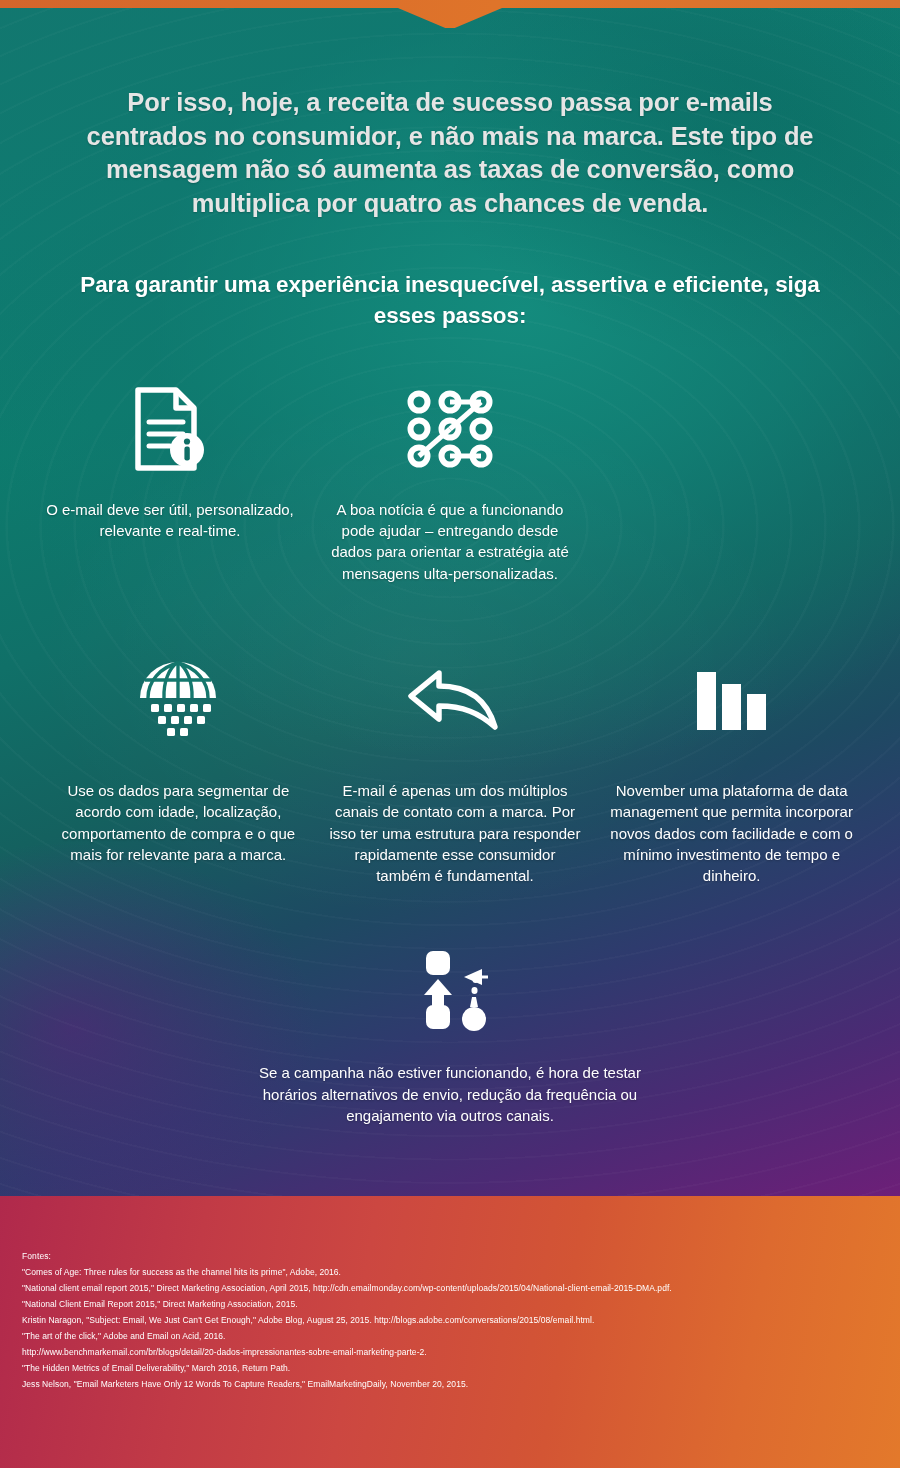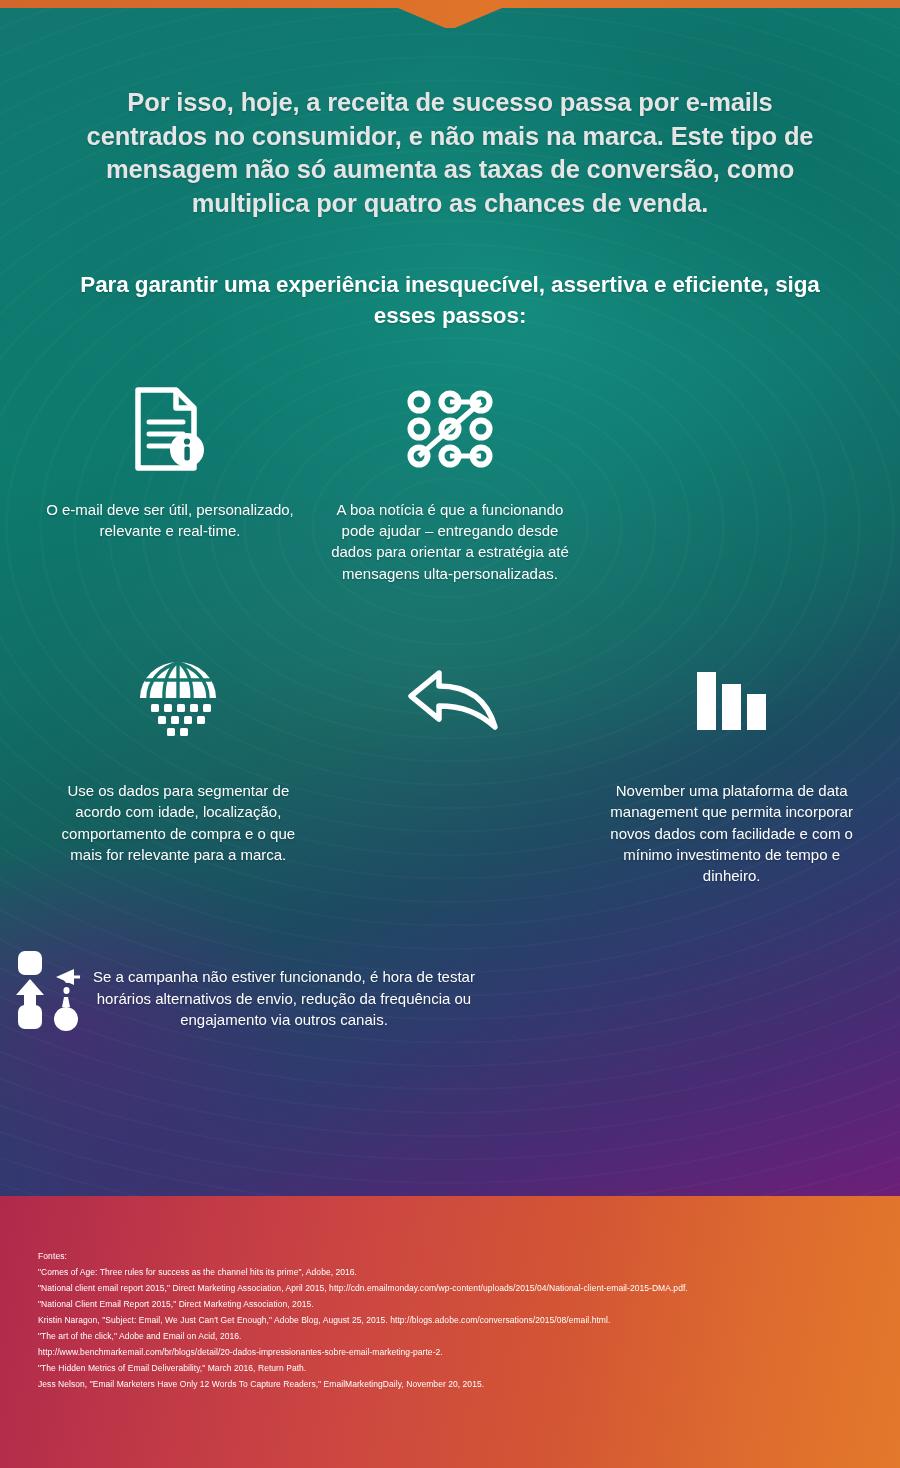--- a/index.html
+++ b/index.html
@@ -128,20 +128,22 @@
     text-align: center;
     text-shadow: 0 1px 2px rgba(0,0,0,0.25);
   }
   .row2 { margin-top: 60px; padding-left: 40px; }
   .row2 .icon-box { height: 110px; }
   .row2 .cap { padding-top: 26px; }
 
   .solo {
     margin-top: 56px;
     display: flex;
+    flex-direction: column;
+    align-items: center;
   }
   .solo .icon-box { height: 96px; }
   .solo .cap {
     padding-top: 24px;
     width: 400px;
   }
 
   
   .footer {
     position: absolute;
@@ -165,21 +167,21 @@
     background: linear-gradient(100deg,
       #b0294c 0%,
       #c13a46 22%,
       #cc4741 40%,
       #d35534 62%,
       #dd6a2f 82%,
       #e3792b 100%);
   }
   .sources {
     position: absolute;
-    left: 38px;
+    left: 22px;
     top: 52px;
     width: 820px;
   }
   .src-title {
     color: #ffffff;
     font-size: 8.5px;
     line-height: 16px;
     letter-spacing: 0.1px;
   }
   .src-line {
@@ -281,20 +283,21 @@
         </div>
         <p class="cap">Use os dados para segmentar de acordo com idade, localização, comportamento de compra e o que mais for relevante para a marca.</p>
       </div>
 
       <div class="cell">
         <div class="icon-box">
           <svg width="100" height="68" viewBox="0 0 100 68">
             <path d="M34 8 L6 31 L34 54 L34 41 C58 41 74 48 90 62 C82 34 62 21 34 21 Z" fill="none" stroke="#ffffff" stroke-width="5.5" stroke-linejoin="round" stroke-linecap="round"></path>
           </svg>
         </div>
+        <p class="cap">E-mail é apenas um dos múltiplos canais de contato com a marca. Por isso ter uma estrutura para responder rapidamente esse consumidor também é fundamental.</p>
       </div>
 
       <div class="cell">
         <div class="icon-box">
           <svg width="74" height="62" viewBox="0 0 74 62">
             <rect x="2" y="4" width="19" height="58" fill="#ffffff"></rect>
             <rect x="27" y="16" width="19" height="46" fill="#ffffff"></rect>
             <rect x="52" y="26" width="19" height="36" fill="#ffffff"></rect>
           </svg>
         </div>

